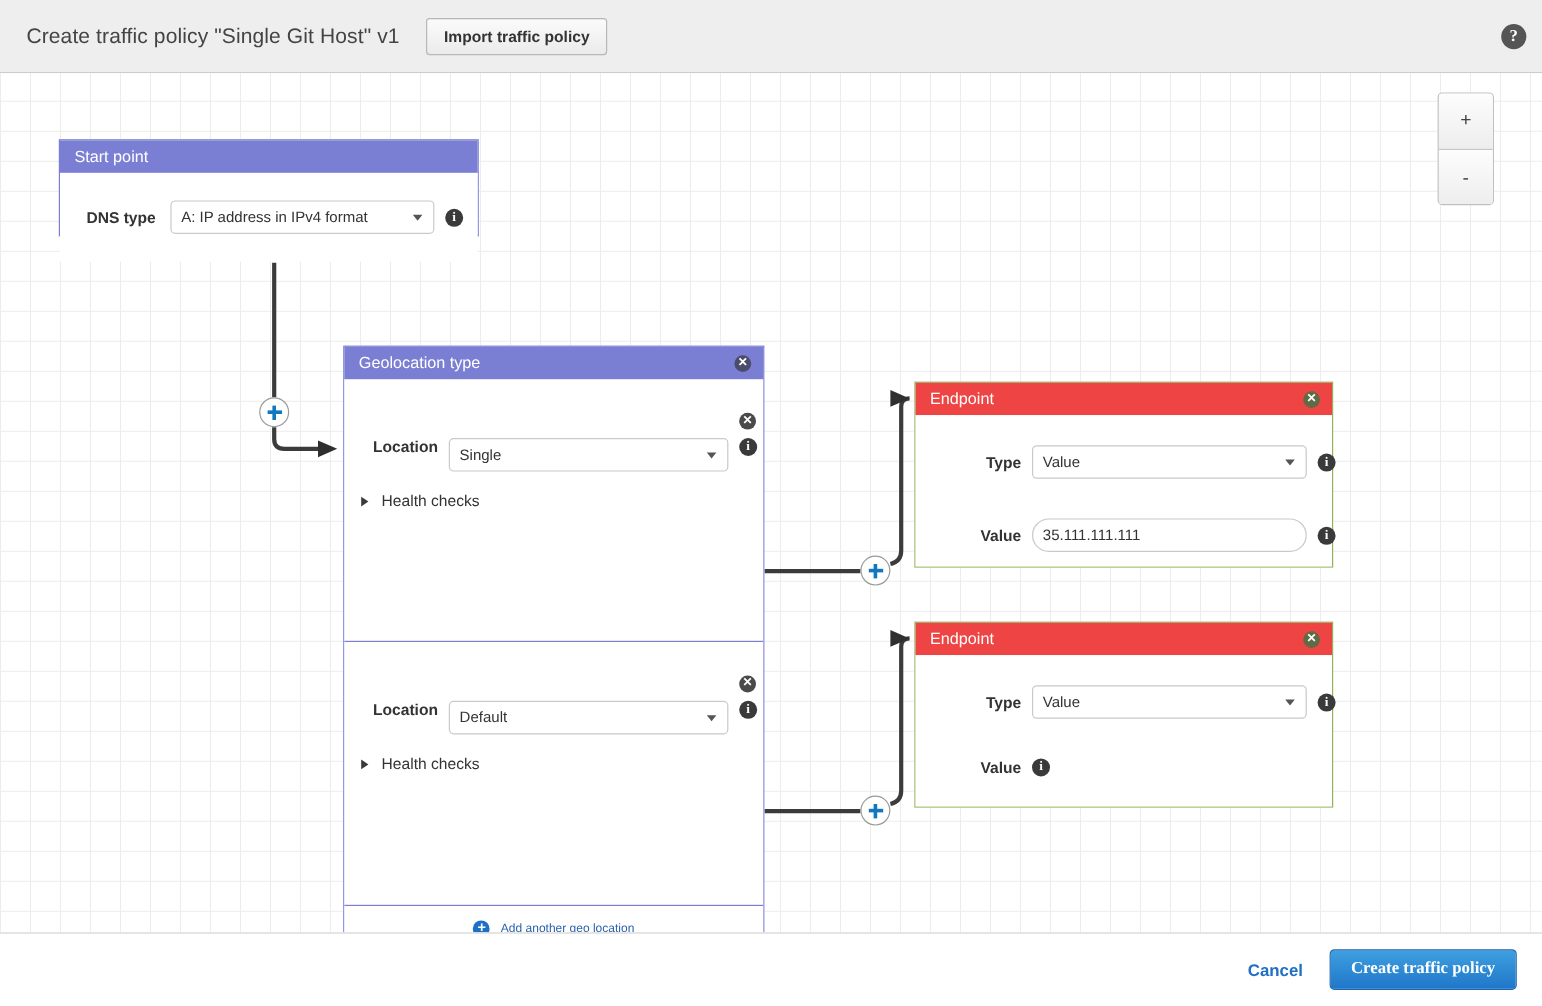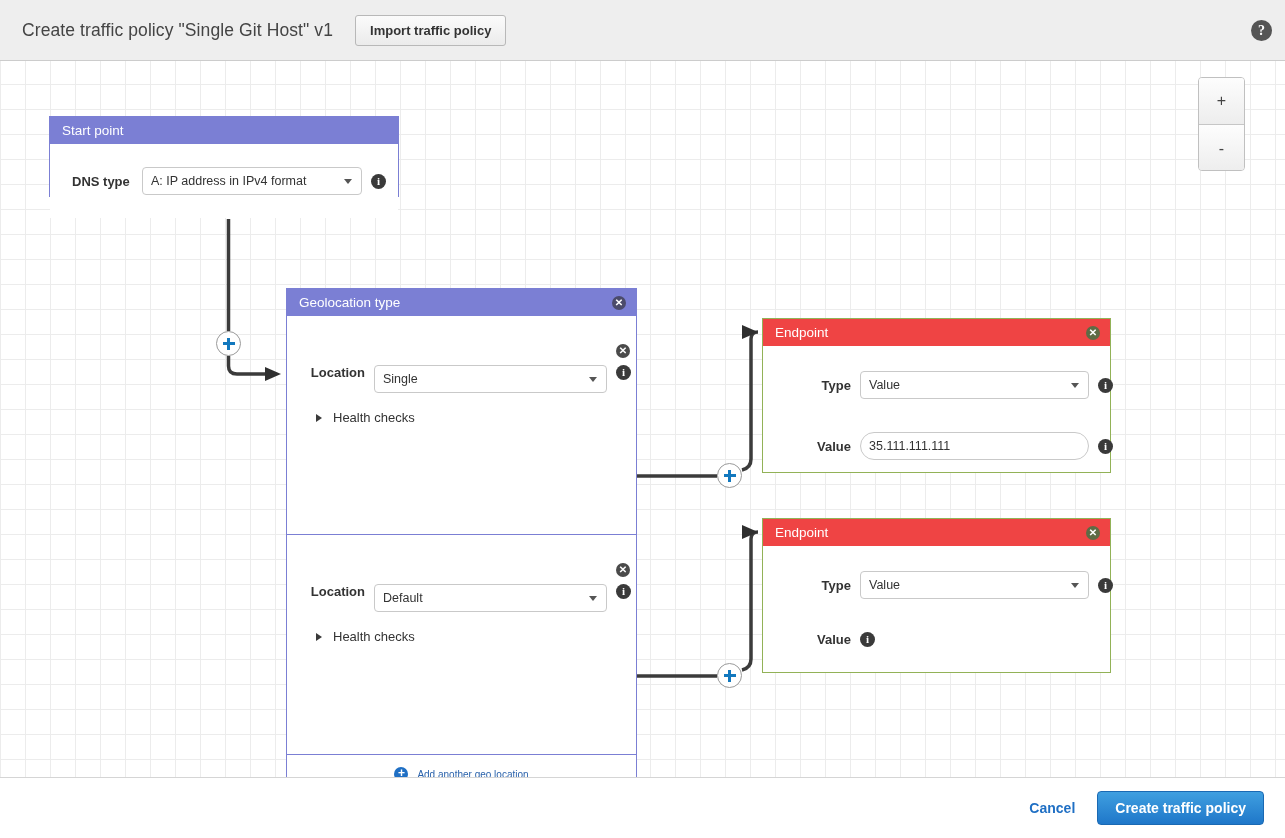--- a/index.html
+++ b/index.html
@@ -244,21 +244,21 @@
     margin-left: 9px;
   }
   .geo-loc-row .info-icon { margin-left: 9px; }
   .geo-section > .close-icon {
     position: absolute;
     right: 6px;
     top: 28px;
   }
   .health-checks {
     position: absolute;
-    left: 29px;
+    left: 14px;
     top: 94px;
     display: flex;
     align-items: center;
     font-size: 13px;
     color: #333333;
     cursor: pointer;
   }
   .disclosure-tri {
     width: 0; height: 0;
     border-top: 4.5px solid transparent;
@@ -371,21 +371,21 @@
   }
   .create-btn {
     height: 34px;
     padding: 0 17px;
     background: linear-gradient(to bottom, #3f9fe0 0%, #1f77c9 100%);
     border: 1px solid #1a69b3;
     border-radius: 4px;
     color: #ffffff;
     font-size: 14px;
     font-weight: bold;
-    font-family: Liberation Sans, sans-serif;
+    font-family: Liberation Serif, serif;
     cursor: pointer;
     white-space: nowrap;
   }
 </style>
 </head>
 <body>
 
 <div class="topbar">
   <div class="topbar-title">Create traffic policy "Single Git Host" v1</div>
   <button class="import-btn">Import traffic policy</button>

